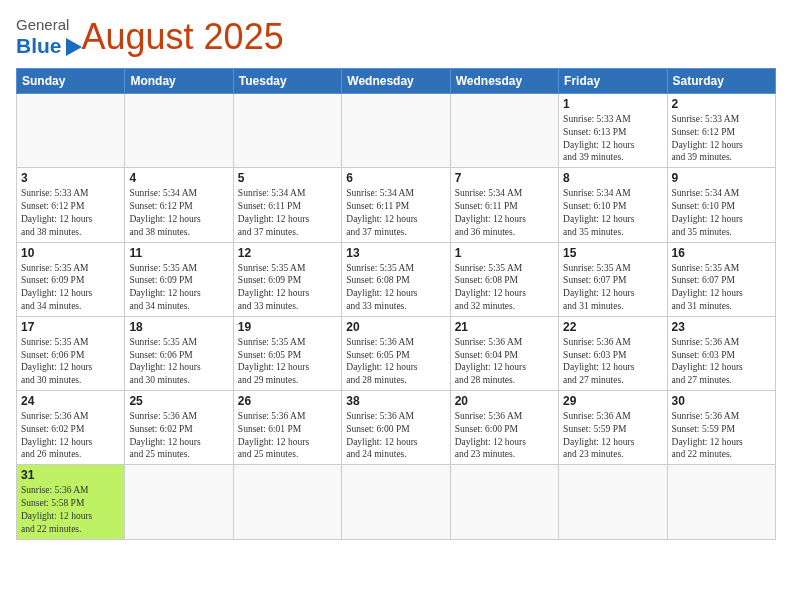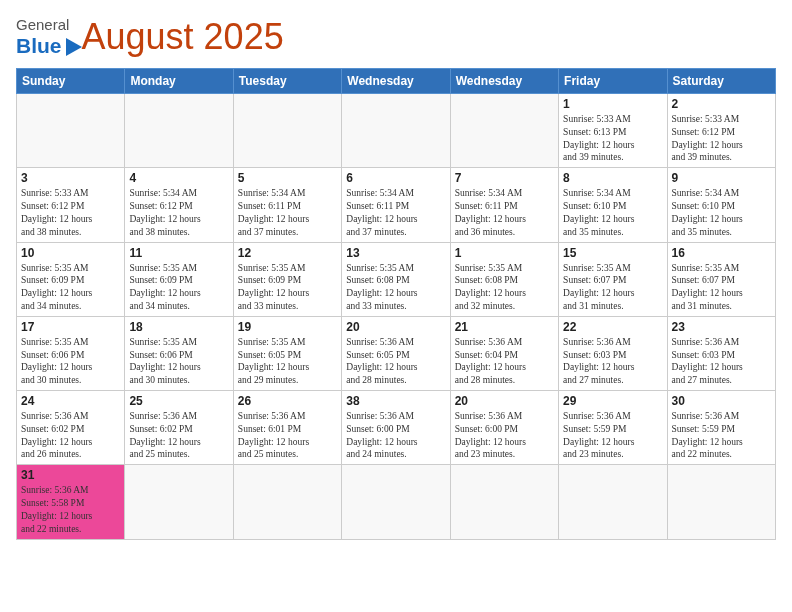--- a/index.html
+++ b/index.html
@@ -66,21 +66,21 @@
       margin-bottom: 2px;
       color: #222;
     }
     .day-info {
       color: #333;
       font-size: 9.5px;
       line-height: 1.35;
       font-family: Liberation Serif, serif;
     }
     .last-empty-row td {
-      background: #ec4899;
+      background: #bef264;
       height: 20px;
     }
   </style>
 </head>
 <body>
 
 <div class="page">
   <div class="header">
     <div class="logo">
       <div>

